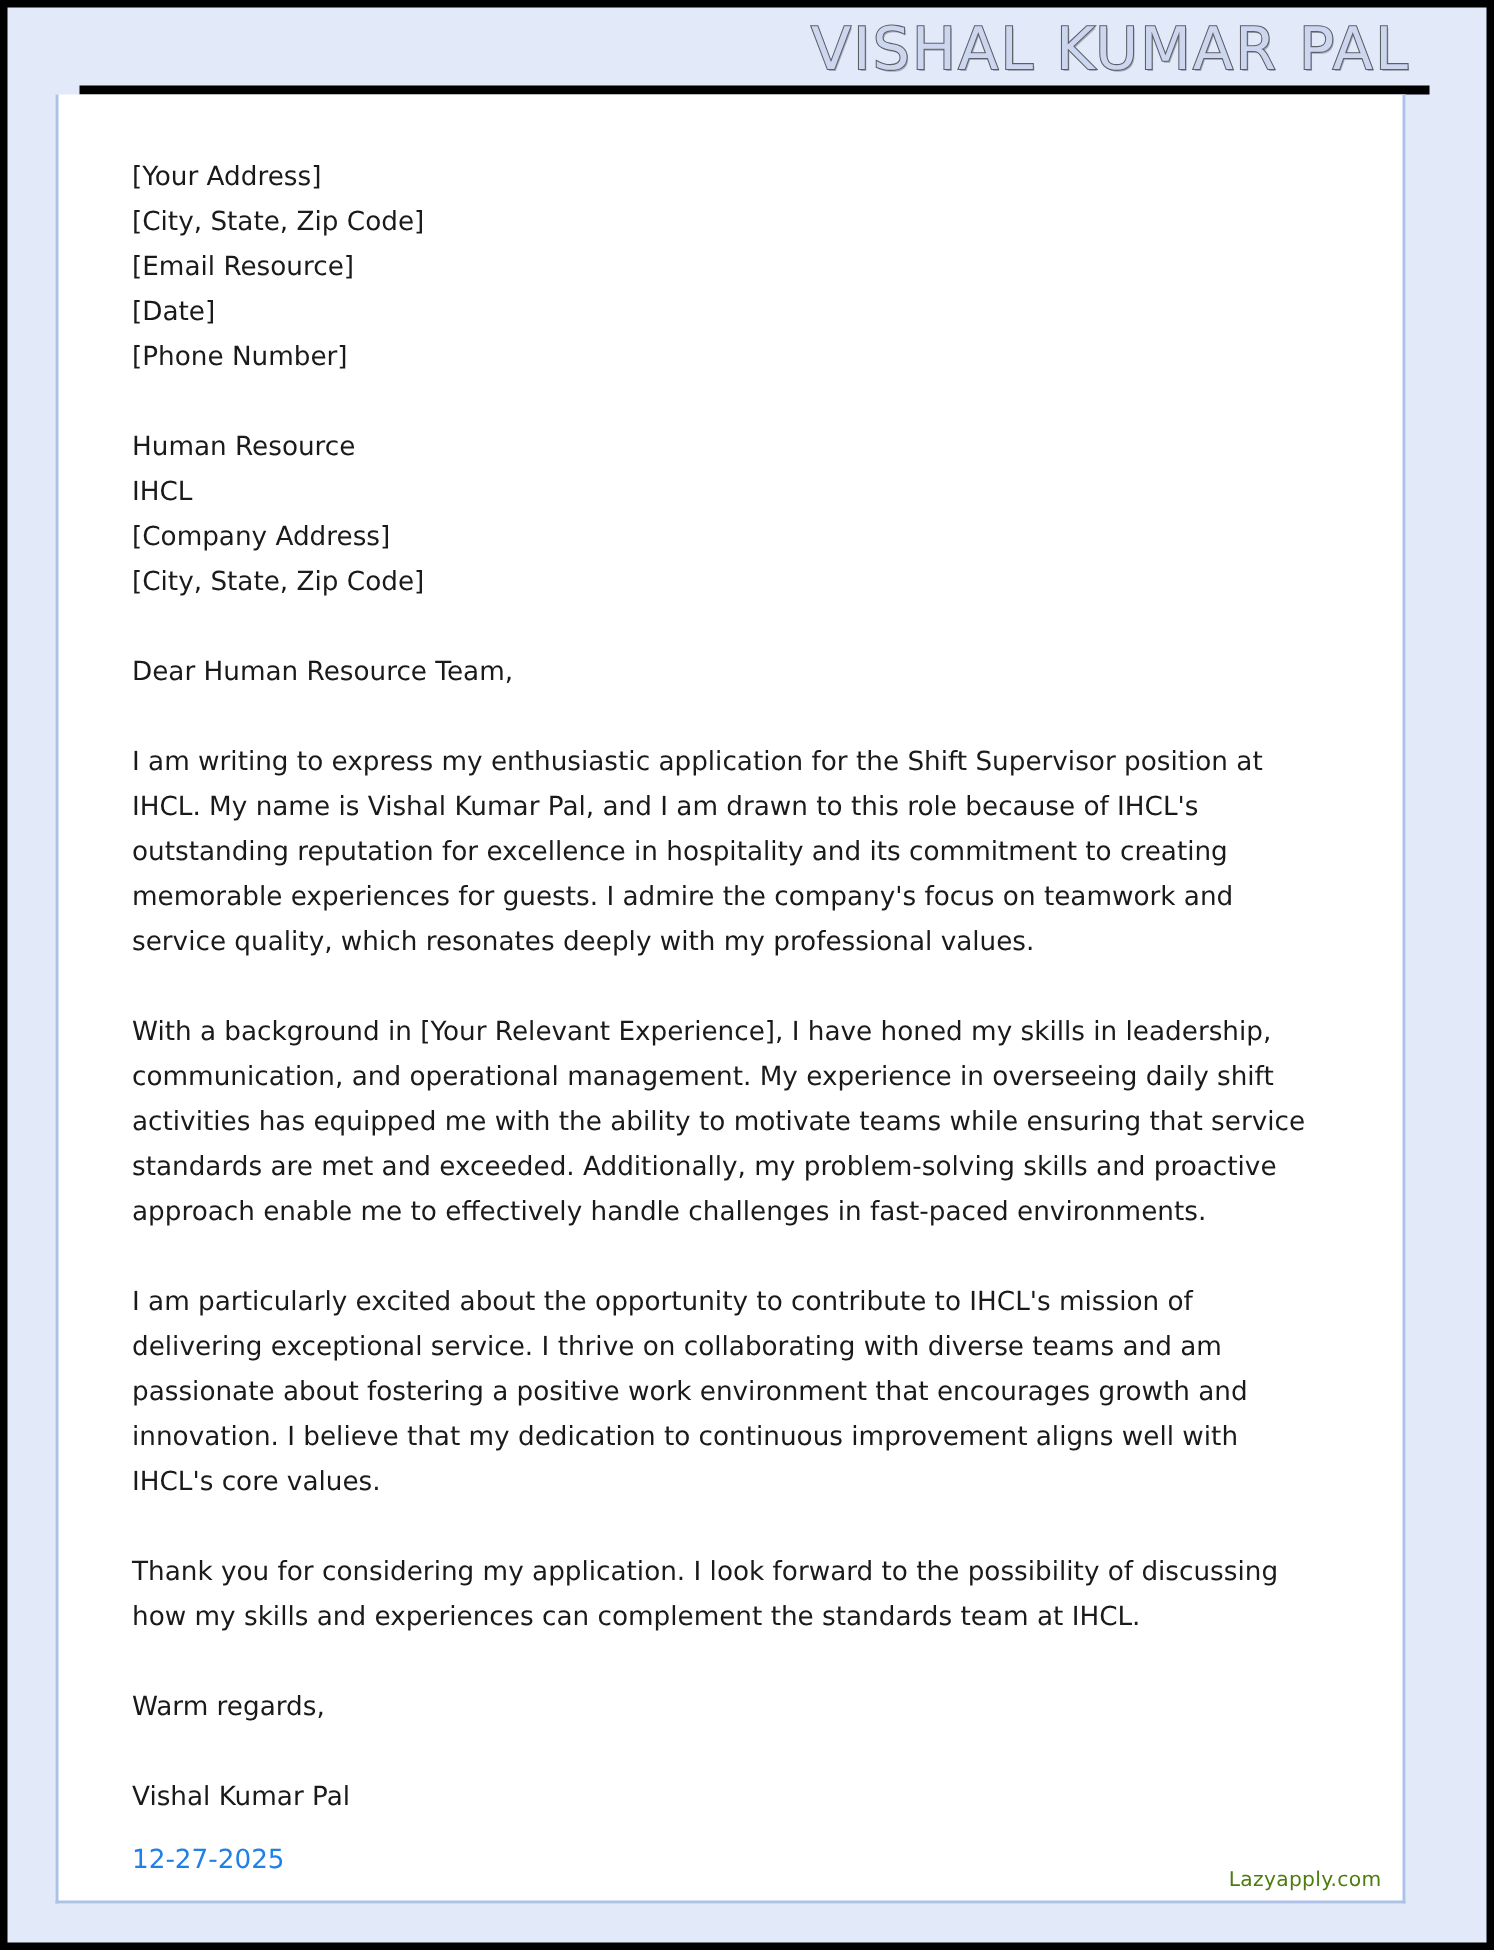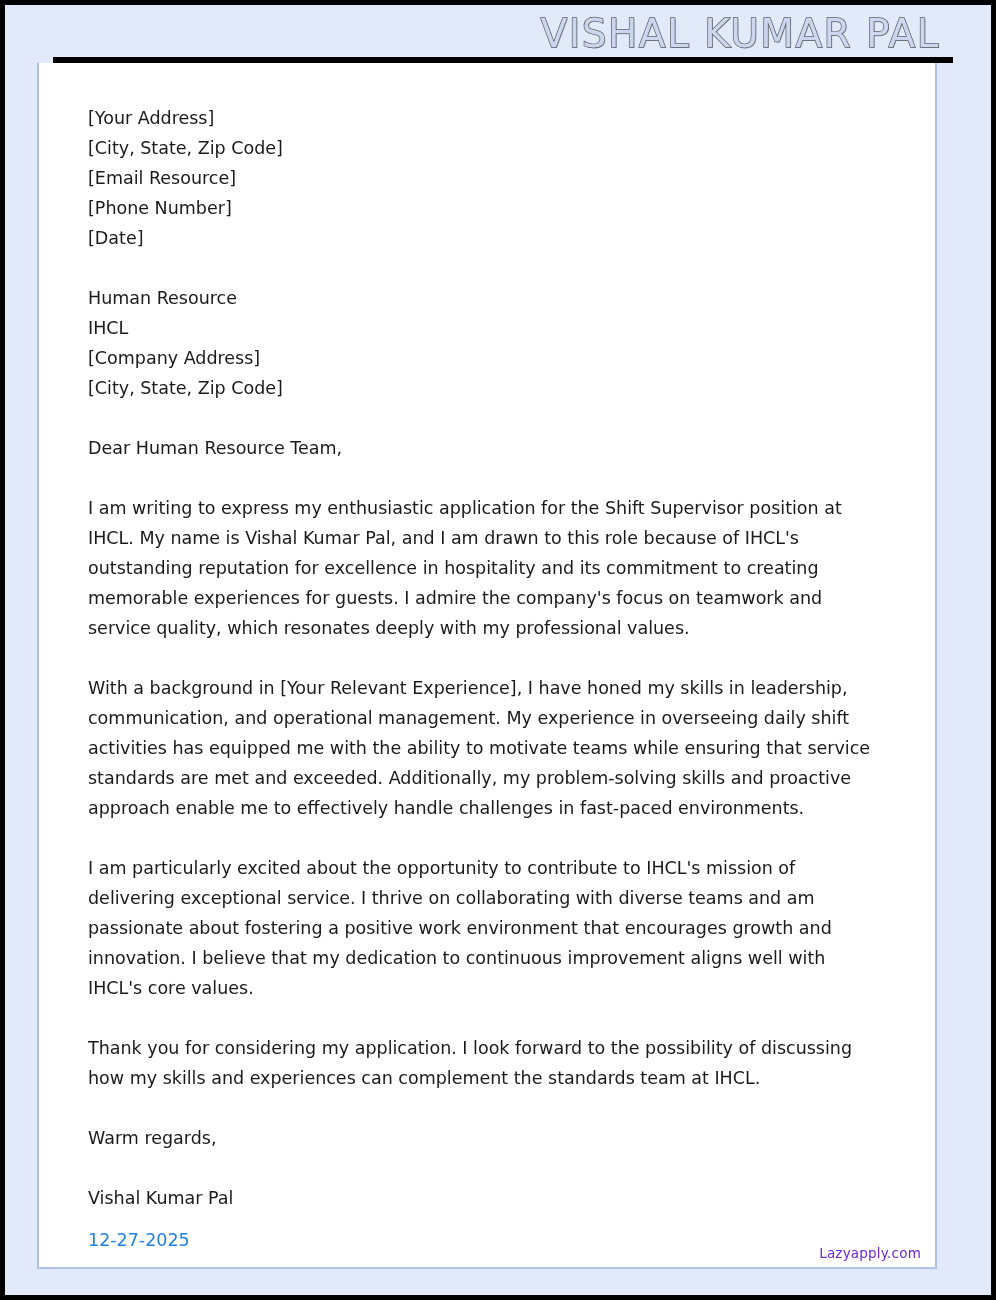--- a/index.html
+++ b/index.html
@@ -110,21 +110,21 @@
     font-size: 17.5px;
     line-height: 30px;
   }
 
   
   .footer-mark {
     position: absolute;
     right: 14px;
     bottom: 6px;
     font-size: 13.5px;
-    color: #6d28d9;
+    color: #4d7c0f;
     letter-spacing: 0.2px;
   }
 </style>
 </head>
 <body>
 
 <div class="page">
 
   <div class="header">
     <div class="header-name">VISHAL KUMAR PAL</div>
@@ -132,22 +132,22 @@
 
   <div class="header-rule"></div>
 
   <div class="sheet">
     <div class="letter-body">
 
       <div class="block">
         <div class="line">[Your Address]</div>
         <div class="line">[City, State, Zip Code]</div>
         <div class="line">[Email Resource]</div>
+        <div class="line">[Date]</div>
         <div class="line">[Phone Number]</div>
-        <div class="line">[Date]</div>
       </div>
 
       <div class="block">
         <div class="line">Human Resource</div>
         <div class="line">IHCL</div>
         <div class="line">[Company Address]</div>
         <div class="line">[City, State, Zip Code]</div>
       </div>
 
       <div class="salutation">Dear Human Resource Team,</div>

